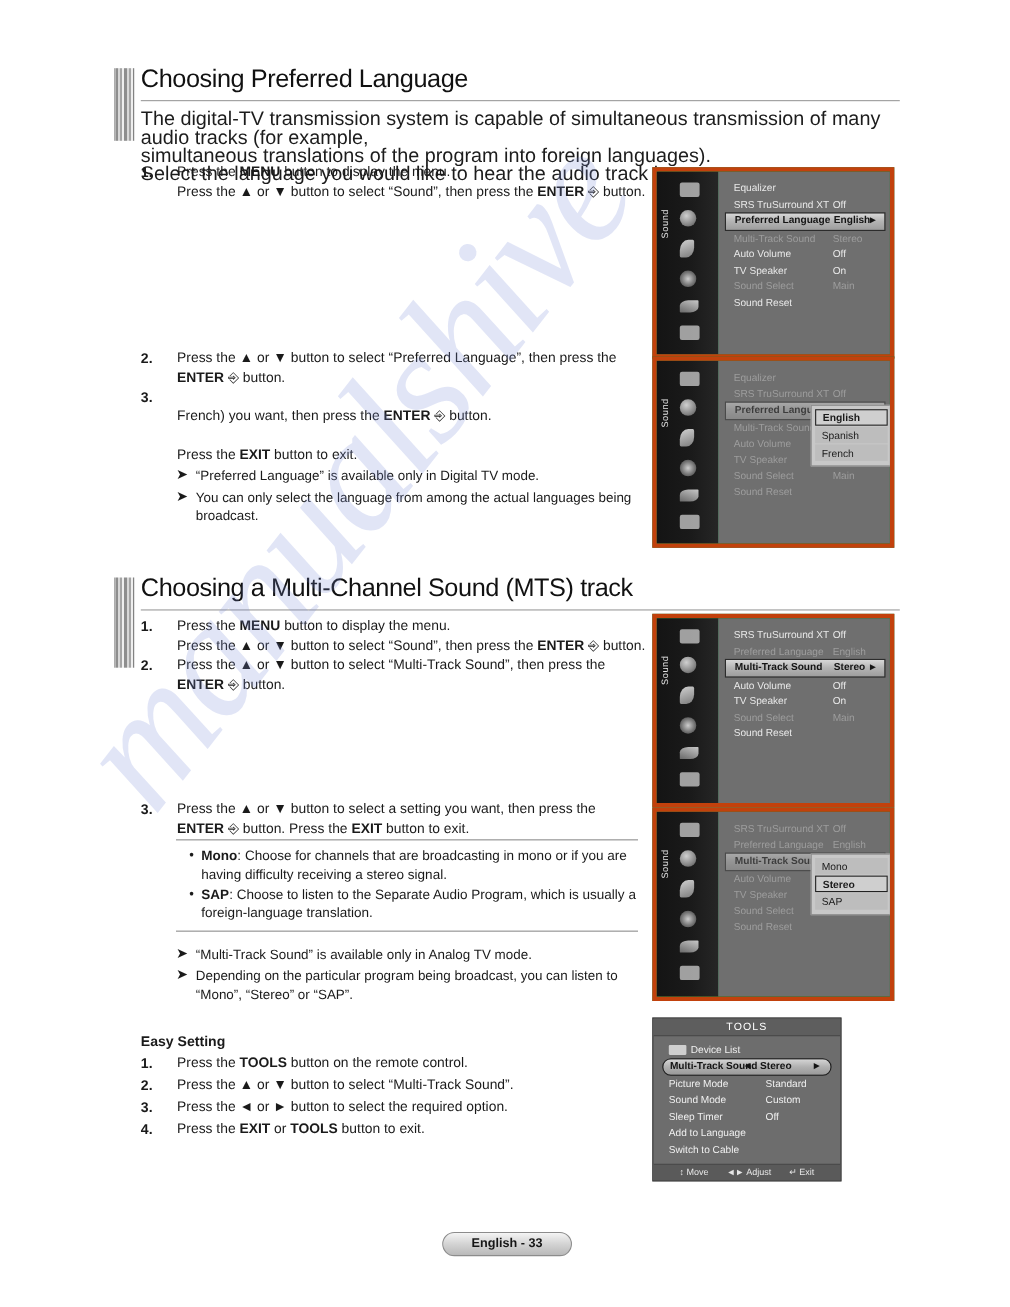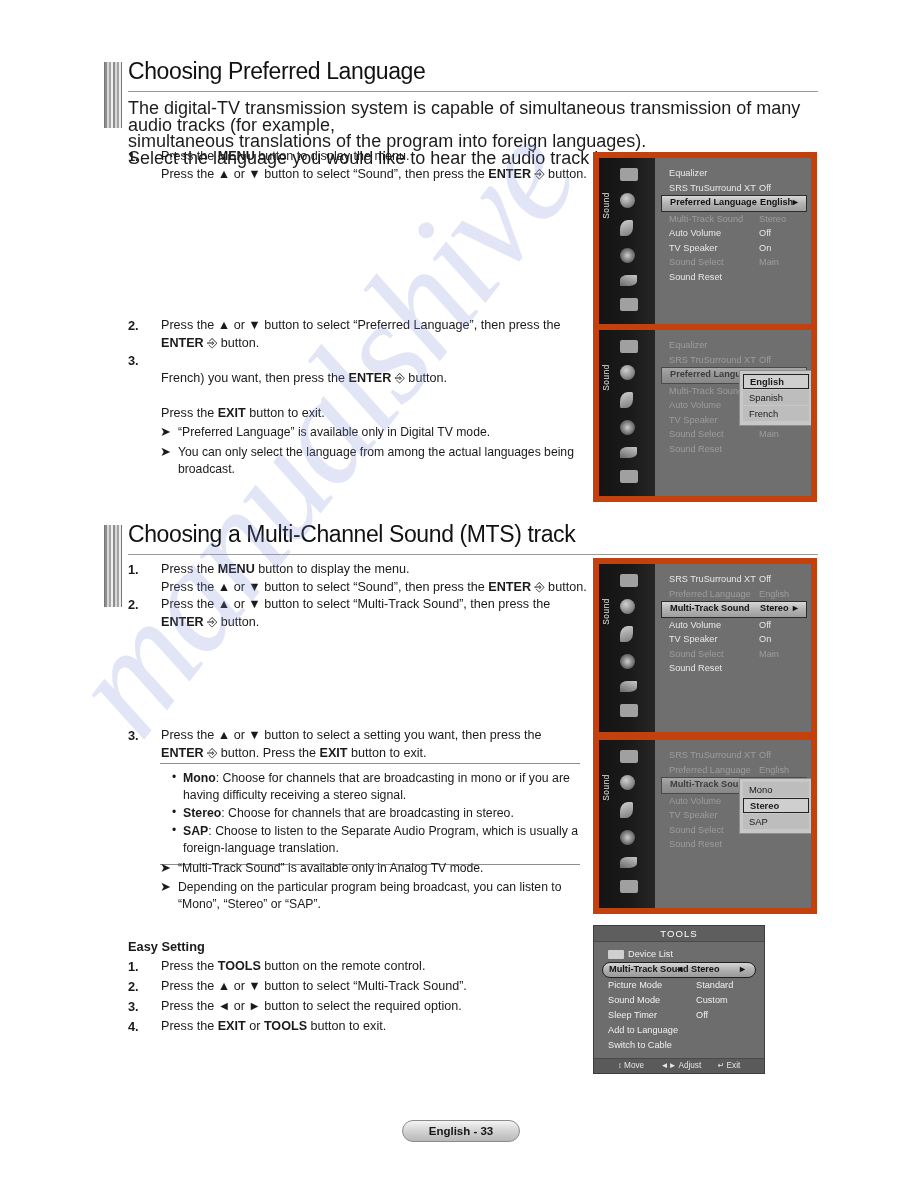--- a/index.html
+++ b/index.html
@@ -150,21 +150,21 @@
   .easy-title {
     position: absolute;
     font-size: 12.8px;
     font-weight: bold;
   }
 
   
   .osd {
     position: absolute;
     background: #15803d;
-    border: 6px solid #c2410c;
+    border: 4px solid #c2410c;
     overflow: hidden;
     font-size: 9.2px;
     color: #e8e8e8;
   }
   .osd .rail {
     position: absolute;
     left: 0; top: 0; bottom: 0;
     width: 56px;
     background: linear-gradient(90deg,#141414 0%, #1a1a1a 55%, #262626 100%);
   }
@@ -447,23 +447,20 @@
     <span class="txt">
       <span>Press the ▲ or ▼ button to select a setting you want, then press the</span><br>
       <b>ENTER</b>
       <span>⎆</span><span> button. Press the </span><b>EXIT</b><span> button to exit.</span>
     </span>
   </div>
 
   <div class="defbox" style="left:160px; top:763px; width:420px;">
     <div class="item">
       <b>Mono</b><span>: Choose for channels that are broadcasting in mono or if you are having difficulty receiving a stereo signal.</span>
-    </div>
-    <div class="item">
-      <b>Stereo</b><span>: Choose for channels that are broadcasting in stereo.</span>
     </div>
     <div class="item">
       <b>SAP</b><span>: Choose to listen to the Separate Audio Program, which is usually a foreign-language translation.</span>
     </div>
   </div>
 
   <div class="note" style="left:160px; top:860px; width:430px;">
     <span class="mark">➤</span>
     <span class="txt">“Multi-Track Sound” is available only in Analog TV mode.</span>
   </div>

